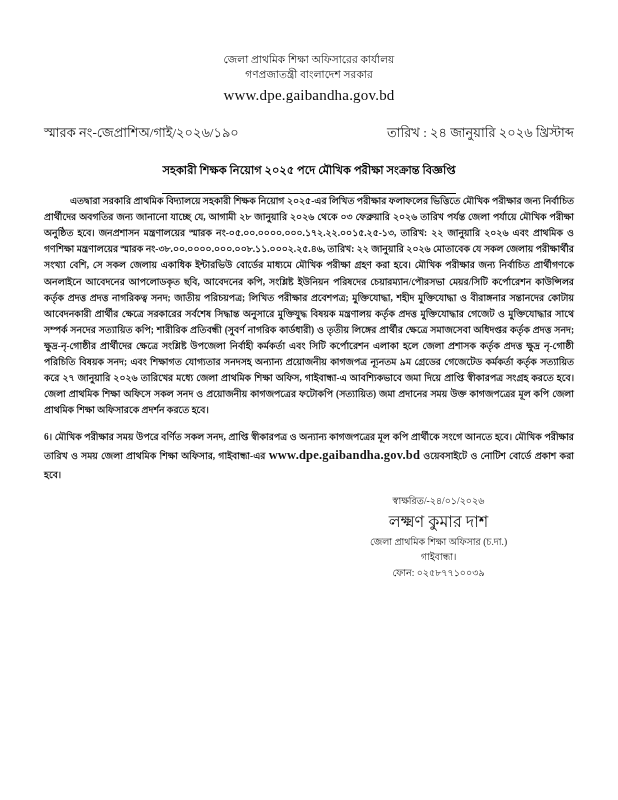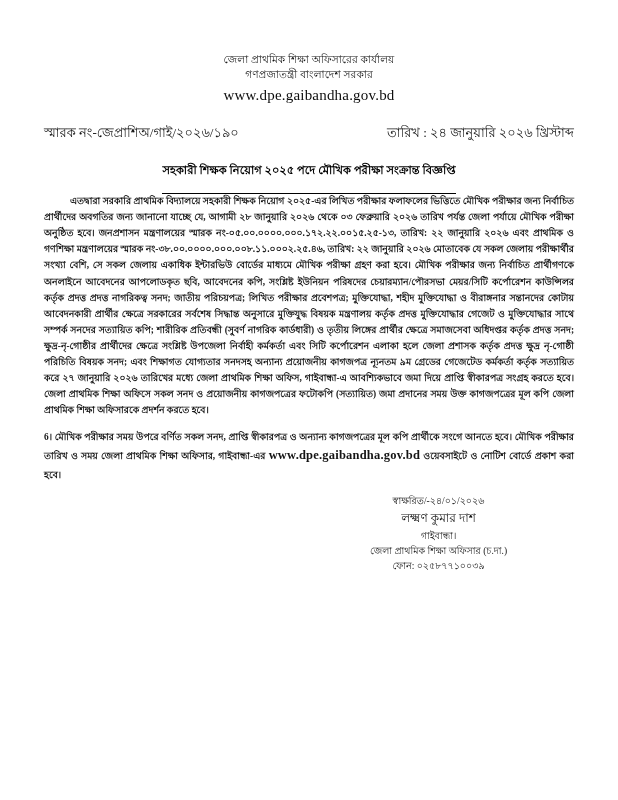--- a/index.html
+++ b/index.html
@@ -91,21 +91,21 @@
     width: 255px;
     margin-left: auto;
     margin-right: 8px;
     line-height: 1.62;
   }
   .sign-line {
     font-size: 9.5px;
     color: #141414;
   }
   .sign-name {
-    font-size: 12px;
+    font-size: 16px;
     color: #111111;
   }
   .sign-email {
     font-size: 9.5px;
     color: #141414;
     margin-top: 1px;
   }
   .sign-email .email-addr {
     font-family: "Liberation Serif", "DejaVu Serif", serif;
     font-size: 12px;
@@ -132,18 +132,18 @@
     <span>সহকারী শিক্ষক নিয়োগ ২০২৫ পদে মৌখিক পরীক্ষা সংক্রান্ত বিজ্ঞপ্তি</span>
   </div>
 
   <p class="body-para indent">এতদ্বারা সরকারি প্রাথমিক বিদ্যালয়ে সহকারী শিক্ষক নিয়োগ ২০২৫-এর লিখিত পরীক্ষার ফলাফলের ভিত্তিতে মৌখিক পরীক্ষার জন্য নির্বাচিত প্রার্থীদের অবগতির জন্য জানানো যাচ্ছে যে, আগামী ২৮ জানুয়ারি ২০২৬ থেকে ০৩ ফেব্রুয়ারি ২০২৬ তারিখ পর্যন্ত জেলা পর্যায়ে মৌখিক পরীক্ষা অনুষ্ঠিত হবে। জনপ্রশাসন মন্ত্রণালয়ের স্মারক নং-০৫.০০.০০০০.০০০.১৭২.২২.০০১৫.২৫-১৩, তারিখ: ২২ জানুয়ারি ২০২৬ এবং প্রাথমিক ও গণশিক্ষা মন্ত্রণালয়ের স্মারক নং-৩৮.০০.০০০০.০০০.০০৮.১১.০০০২.২৫.৪৬, তারিখ: ২২ জানুয়ারি ২০২৬ মোতাবেক যে সকল জেলায় পরীক্ষার্থীর সংখ্যা বেশি, সে সকল জেলায় একাধিক ইন্টারভিউ বোর্ডের মাধ্যমে মৌখিক পরীক্ষা গ্রহণ করা হবে। মৌখিক পরীক্ষার জন্য নির্বাচিত প্রার্থীগণকে অনলাইনে আবেদনের আপলোডকৃত ছবি, আবেদনের কপি, সংশ্লিষ্ট ইউনিয়ন পরিষদের চেয়ারম্যান/পৌরসভা মেয়র/সিটি কর্পোরেশন কাউন্সিলর কর্তৃক প্রদত্ত প্রদত্ত নাগরিকত্ব সনদ; জাতীয় পরিচয়পত্র; লিখিত পরীক্ষার প্রবেশপত্র; মুক্তিযোদ্ধা, শহীদ মুক্তিযোদ্ধা ও বীরাঙ্গনার সন্তানদের কোটায় আবেদনকারী প্রার্থীর ক্ষেত্রে সরকারের সর্বশেষ সিদ্ধান্ত অনুসারে মুক্তিযুদ্ধ বিষয়ক মন্ত্রণালয় কর্তৃক প্রদত্ত মুক্তিযোদ্ধার গেজেট ও মুক্তিযোদ্ধার সাথে সম্পর্ক সনদের সত্যায়িত কপি; শারীরিক প্রতিবন্ধী (সুবর্ণ নাগরিক কার্ডধারী) ও তৃতীয় লিঙ্গের প্রার্থীর ক্ষেত্রে সমাজসেবা অধিদপ্তর কর্তৃক প্রদত্ত সনদ; ক্ষুদ্র-নৃ-গোষ্ঠীর প্রার্থীদের ক্ষেত্রে সংশ্লিষ্ট উপজেলা নির্বাহী কর্মকর্তা এবং সিটি কর্পোরেশন এলাকা হলে জেলা প্রশাসক কর্তৃক প্রদত্ত ক্ষুদ্র নৃ-গোষ্ঠী পরিচিতি বিষয়ক সনদ; এবং শিক্ষাগত যোগ্যতার সনদসহ অন্যান্য প্রয়োজনীয় কাগজপত্র ন্যূনতম ৯ম গ্রেডের গেজেটেড কর্মকর্তা কর্তৃক সত্যায়িত করে ২৭ জানুয়ারি ২০২৬ তারিখের মধ্যে জেলা প্রাথমিক শিক্ষা অফিস, গাইবান্ধা-এ আবশ্যিকভাবে জমা দিয়ে প্রাপ্তি স্বীকারপত্র সংগ্রহ করতে হবে। জেলা প্রাথমিক শিক্ষা অফিসে সকল সনদ ও প্রয়োজনীয় কাগজপত্রের ফটোকপি (সত্যায়িত) জমা প্রদানের সময় উক্ত কাগজপত্রের মূল কপি জেলা প্রাথমিক শিক্ষা অফিসারকে প্রদর্শন করতে হবে।</p>
 
   <p class="body-para"><span>6। মৌখিক পরীক্ষার সময় উপরে বর্ণিত সকল সনদ, প্রাপ্তি স্বীকারপত্র ও অন্যান্য কাগজপত্রের মূল কপি প্রার্থীকে সংগে আনতে হবে। মৌখিক পরীক্ষার তারিখ ও সময় জেলা প্রাথমিক শিক্ষা অফিসার, গাইবান্ধা-এর </span><span class="inline-url">www.dpe.gaibandha.gov.bd</span><span> ওয়েবসাইটে ও নোটিশ বোর্ডে প্রকাশ করা হবে।</span></p>
 
   <div class="sign-block">
     <div class="sign-line">স্বাক্ষরিত/-২৪/০১/২০২৬</div>
     <div class="sign-name">লক্ষ্মণ কুমার দাশ</div>
+    <div class="sign-line">জেলা প্রাথমিক শিক্ষা অফিসার (চ.দা.)</div>
     <div class="sign-line">গাইবান্ধা।</div>
-    <div class="sign-line">জেলা প্রাথমিক শিক্ষা অফিসার (চ.দা.)</div>
     <div class="sign-line"><span>ফোন: </span><span>০২৫৮৭৭১০০৩৯</span></div>
   </div>
 
 </div>
 
 </body></html>

